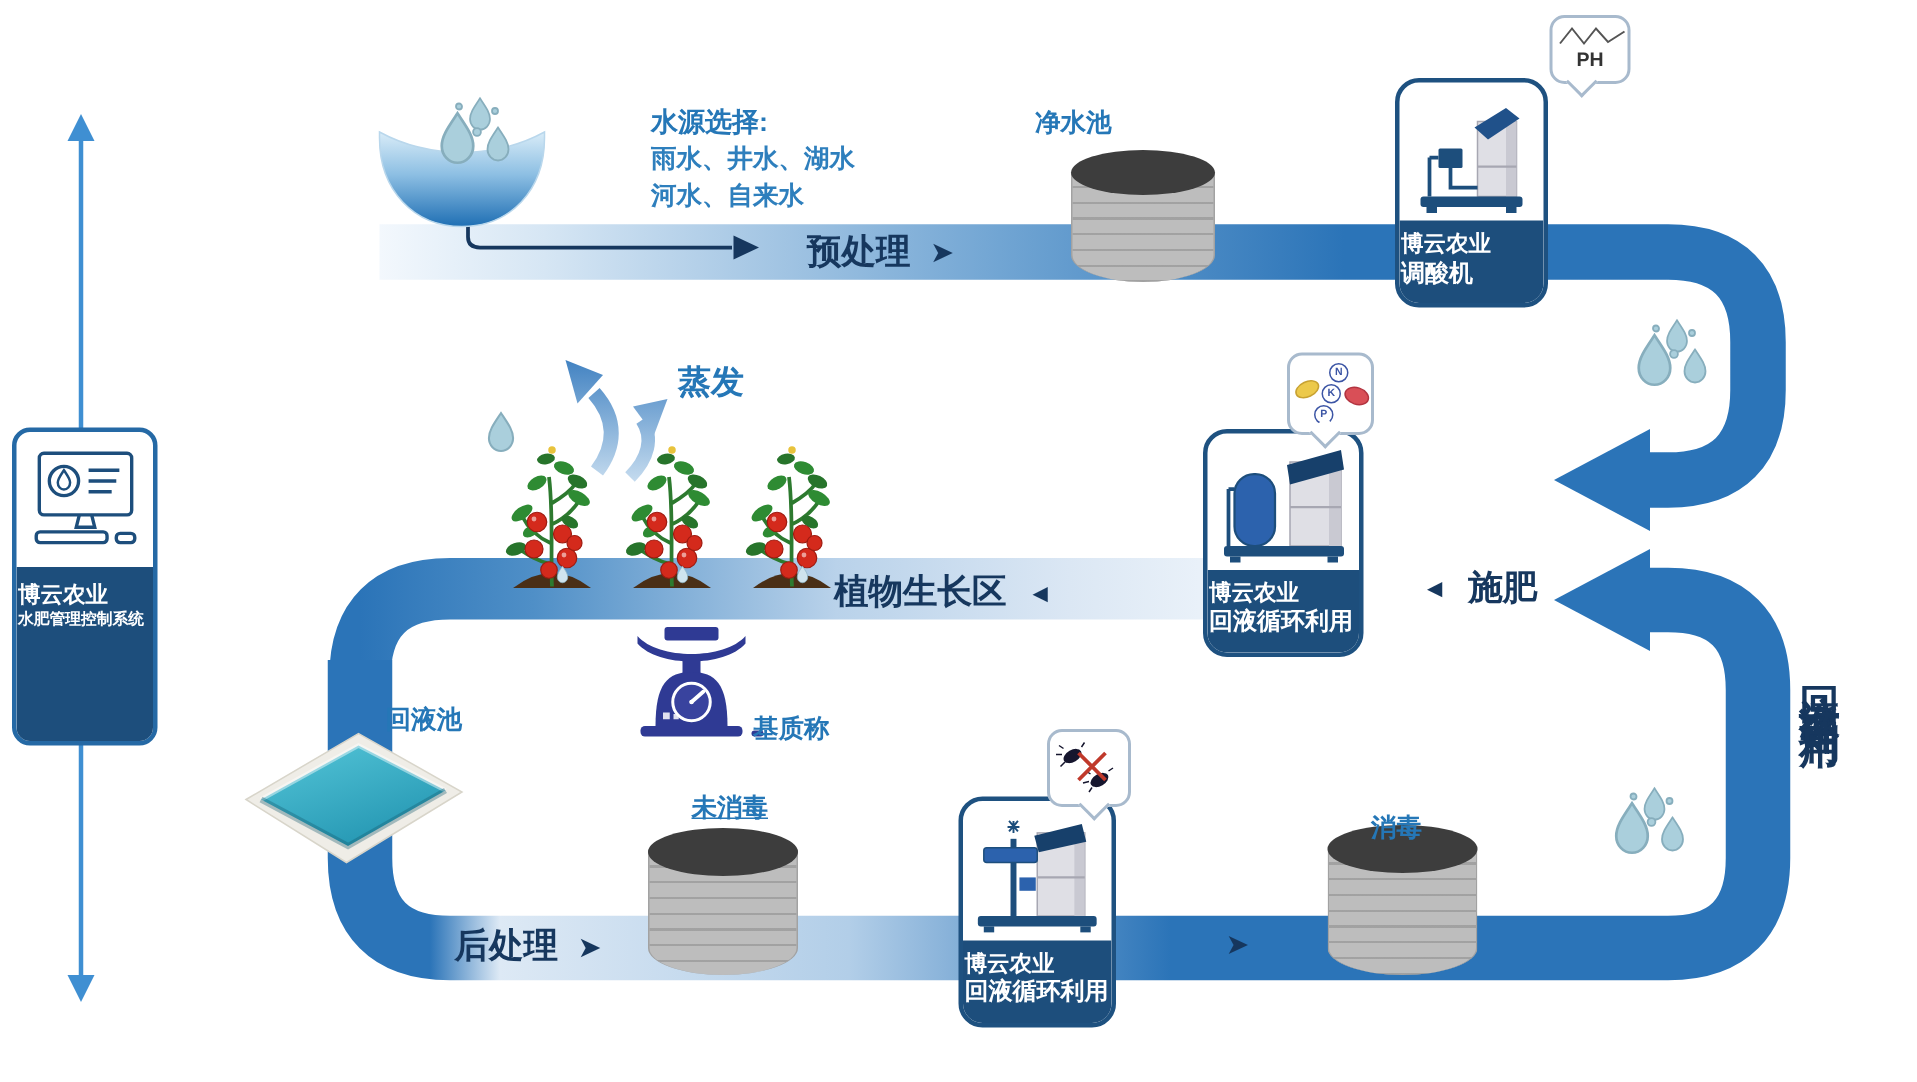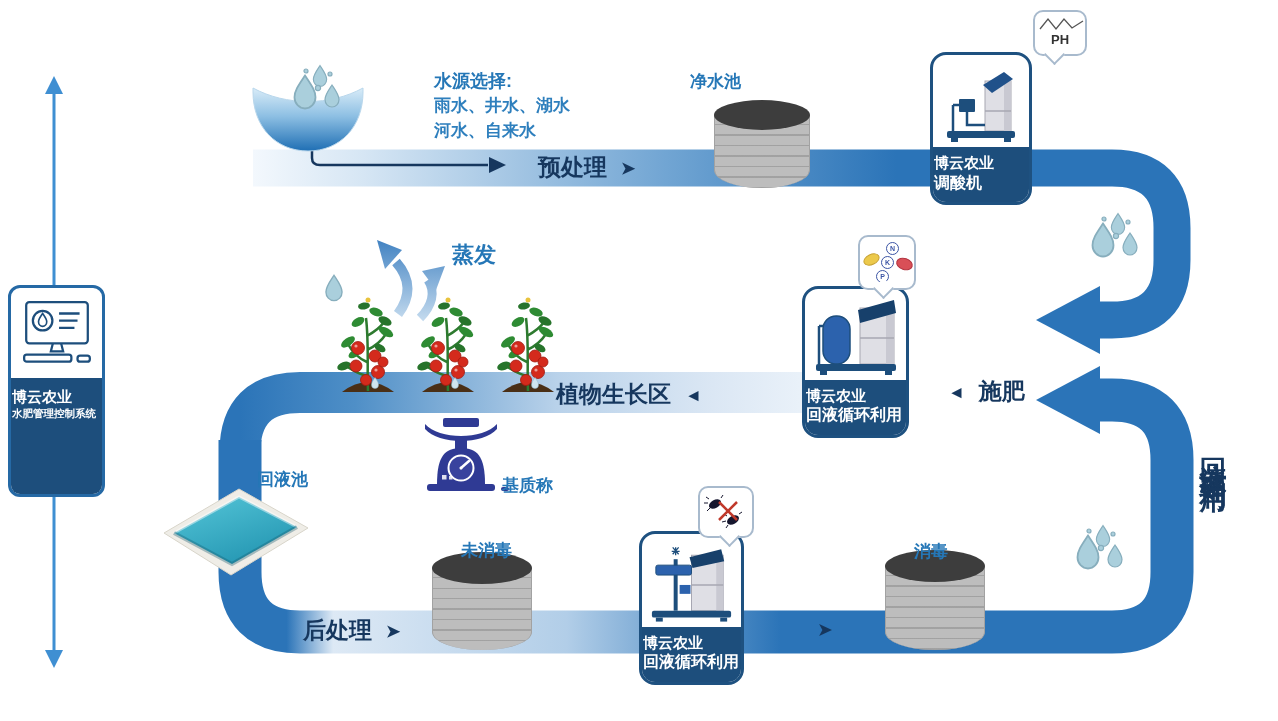--- a/index.html
+++ b/index.html
@@ -217,21 +217,21 @@
 
   <div class="lbl lbl-blue" style="left:502px;top:448px;margin-top:26px;">基质称</div>
 
   <div class="lbl lbl-blue" style="left:257px;top:468px;">回液池</div>
 
   <div class="lbl lbl-band" style="left:303px;top:615px;">
     <span>后处理</span>
     <span class="arrow-glyph">➤</span>
   </div>
 
-  <div class="lbl lbl-blue" style="left:461px;top:539px;">未消毒</div>
+  <div class="lbl lbl-blue" style="left:461px;top:527px;text-decoration:underline;">未消毒</div>
 
   <div class="lbl" style="left:817px;top:618px;color:#16375e;font-size:19px;">➤</div>
 
   <div class="lbl lbl-blue" style="left:914px;top:540px;text-align:right;">消毒</div>
 
   <div class="lbl vertical" style="left:1195px;top:436px;">回液循环利用</div>
 
   <div class="cyl" style="left:714px;top:100px;width:96px;height:90px;">
     <div class="body" style="top:15px;height:73px;"></div>
     <div class="lid" style="top:0;height:30px;"></div>

